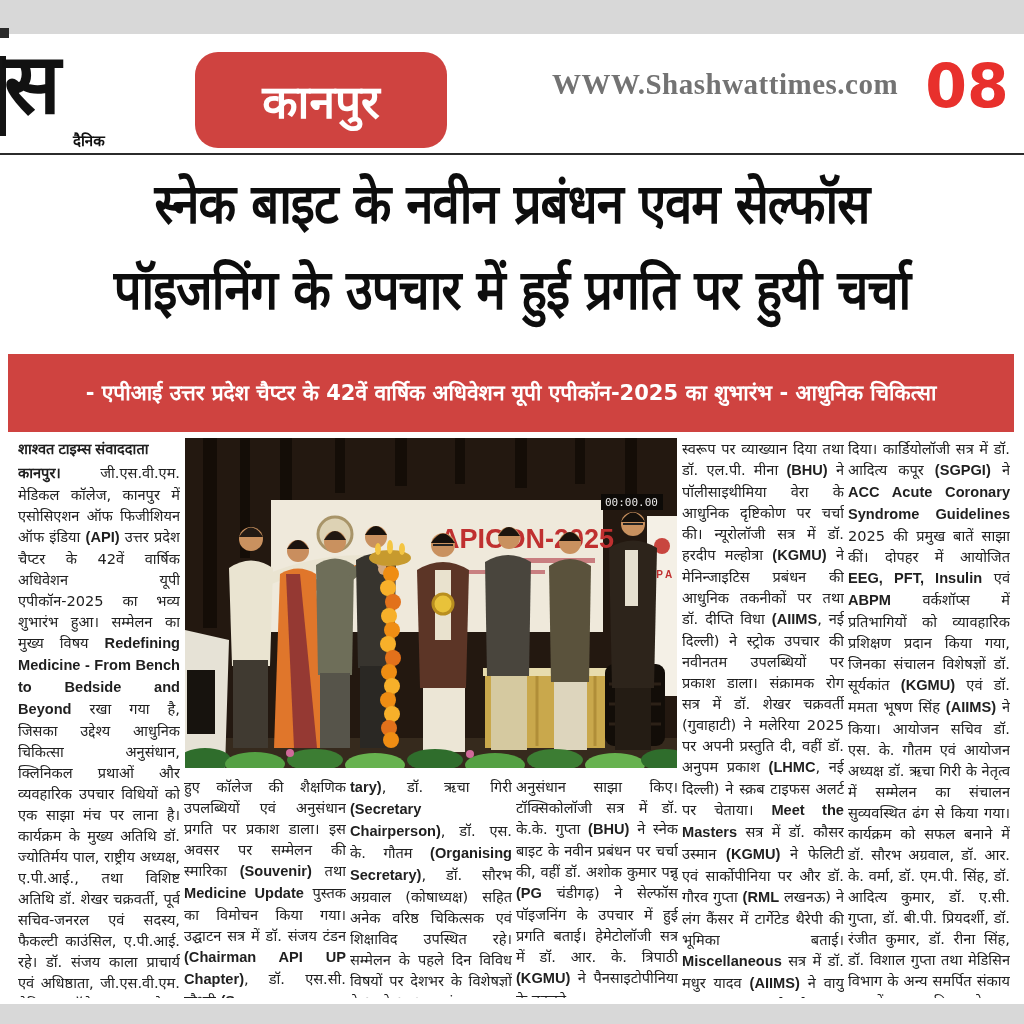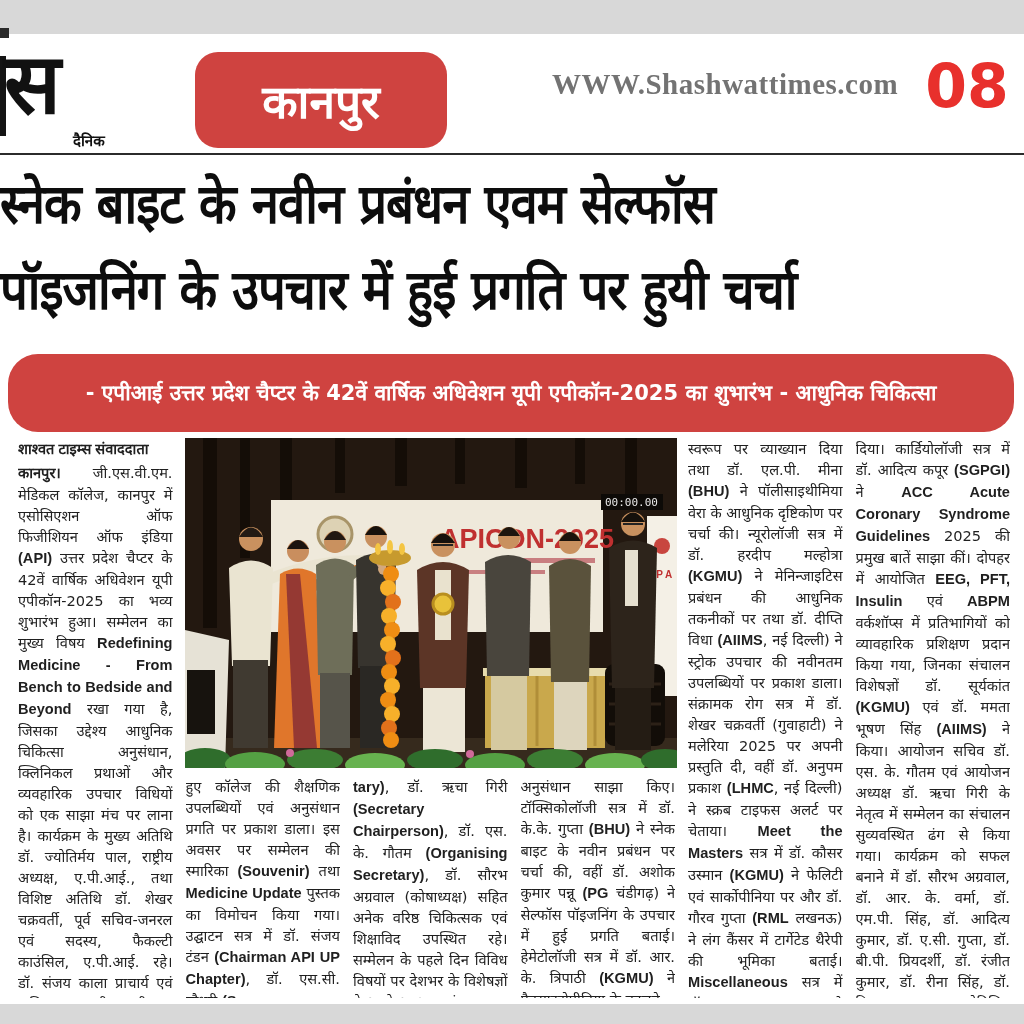--- a/index.html
+++ b/index.html
@@ -21,32 +21,32 @@
     display:flex;align-items:center;justify-content:center;border-radius:23px;}
   .city-box span{color:#fff;font-size:46px;font-weight:bold;}
   .site-title{position:absolute;left:530px;top:34px;width:390px;text-align:center;
     font-family:"Liberation Serif",serif;font-weight:bold;font-size:29px;color:#737373;letter-spacing:.5px;}
   .edition-line{position:absolute;left:530px;top:76px;width:390px;text-align:center;
     font-size:17px;font-weight:bold;color:#181818;display:flex;align-items:center;justify-content:center;gap:9px;}
   .edition-sep{display:inline-block;width:4px;height:15px;background:var(--red);}
   .page-number{position:absolute;left:924px;top:22px;width:86px;text-align:center;
     font-size:60px;font-weight:bold;color:#e8302c;line-height:1;}
   
-  .headline{position:absolute;left:0;top:128px;width:1024px;
+  .headline{position:absolute;left:0;top:128px;width:1024px;text-align:center;
     font-weight:bold;color:#0d0d0d;}
   .headline .hl{font-size:49px;line-height:86px;letter-spacing:-1px;white-space:nowrap;
     transform:scaleY(1.12);transform-origin:center;}
   
   .subhead{position:absolute;left:8px;top:320px;width:1006px;height:78px;background:var(--red);
     color:#fff;text-align:center;font-weight:bold;font-size:21px;line-height:35px;
-    display:flex;flex-direction:column;justify-content:center;border-radius:30px;}
+    display:flex;flex-direction:column;justify-content:center;}
   .subhead div{white-space:nowrap;}
   
   .article{position:absolute;left:18px;top:404px;width:992px;height:560px;
-    display:grid;grid-template-columns:repeat(6,1fr);column-gap:13px;
+    display:grid;grid-template-columns:repeat(6,1fr);column-gap:4px;
     font-size:14.6px;line-height:1.44;text-align:justify;color:#1f1f1f;}
   .col{overflow:hidden;}
   .col .para{margin:0 0 2px 0;}
   .col .para:first-child.byline{font-weight:bold;}
   .col span.b{font-weight:bold;font-family:"Liberation Sans","DejaVu Sans",sans-serif;}
   .col.under-photo{padding-top:338px;}
   
   .photo{position:absolute;left:167px;top:0;width:492px;height:330px;background:#20160e;overflow:hidden;}
   .photo svg{display:block;width:100%;height:100%;}
   .bottom-strip{position:absolute;left:0;top:1004px;width:1024px;height:20px;background:#d8d8d8;}

